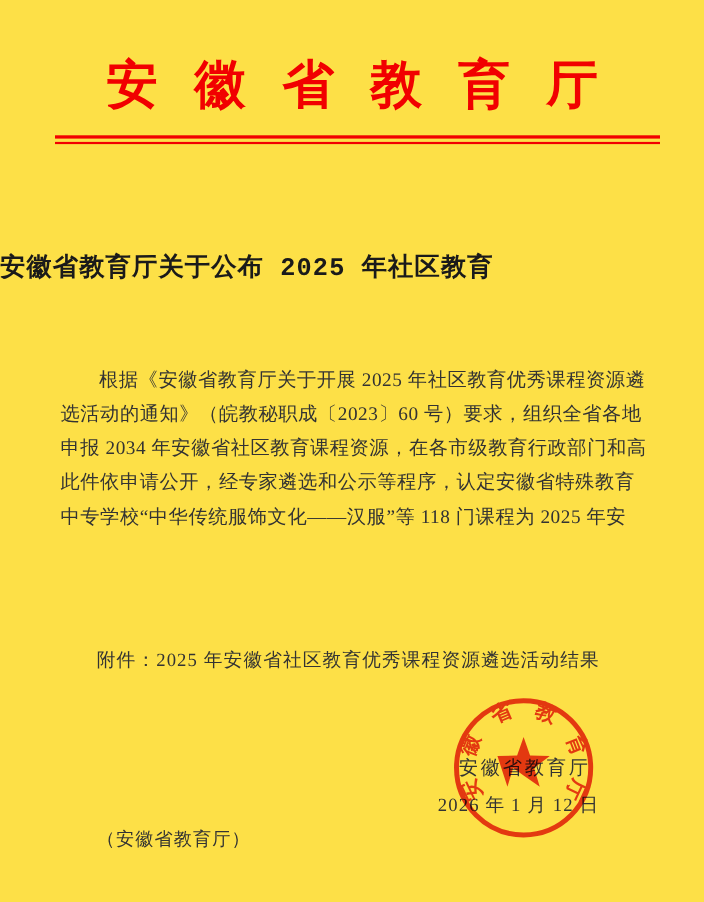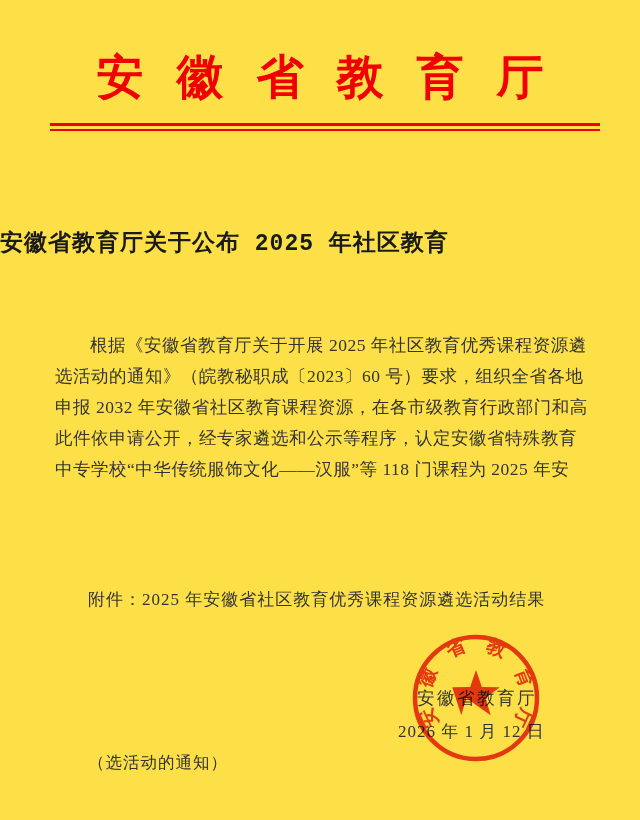--- a/index.html
+++ b/index.html
@@ -100,21 +100,21 @@
   <div class="redline-thin"></div>
 
 
   <div class="doc-title">
     <div>安徽省教育厅关于公布 2025 年社区教育</div>
   </div>
 
   <div class="body-block">
     <div class="body-line indent">根据《安徽省教育厅关于开展 2025 年社区教育优秀课程资源遴</div>
     <div class="body-line">选活动的通知》（皖教秘职成〔2023〕60 号）要求，组织全省各地</div>
-    <div class="body-line">申报 2032 年安徽省社区教育课程资源，在各市级教育行政部门和高</div>
+    <div class="body-line">申报 2034 年安徽省社区教育课程资源，在各市级教育行政部门和高</div>
     <div class="body-line">此件依申请公开，经专家遴选和公示等程序，认定安徽省特殊教育</div>
     <div class="body-line">中专学校“中华传统服饰文化——汉服”等 118 门课程为 2025 年安</div>
   </div>
 
   <div class="attachment">附件：2025 年安徽省社区教育优秀课程资源遴选活动结果</div>
 
   <div class="signature">安徽省教育厅</div>
 
   <div class="sign-date">2026 年 1 月 12 日</div>
 
@@ -122,15 +122,15 @@
     <circle cx="76" cy="76" r="61"></circle>
     <polygon points="76,48 81.9,64.9 99.8,65.3 85.5,76.1 90.7,93.2 76,83 66.5,76.1 61.3,93.2 52.2,65.3 70.1,64.9"></polygon>
     <text transform="translate(34.3,93.4) rotate(-115)">安</text>
     <text transform="translate(33.1,57.5) rotate(-69)">徽</text>
     <text transform="translate(58.0,31.7) rotate(-23)">省</text>
     <text transform="translate(94.0,31.7) rotate(23)">教</text>
     <text transform="translate(118.9,57.5) rotate(69)">育</text>
     <text transform="translate(117.7,93.4) rotate(115)">厅</text>
   </svg>
 
-  <div class="footer-note">（选活动的通知）</div>
+  <div class="footer-note">（安徽省教育厅）</div>
 
 </div>
 
 </body></html>

